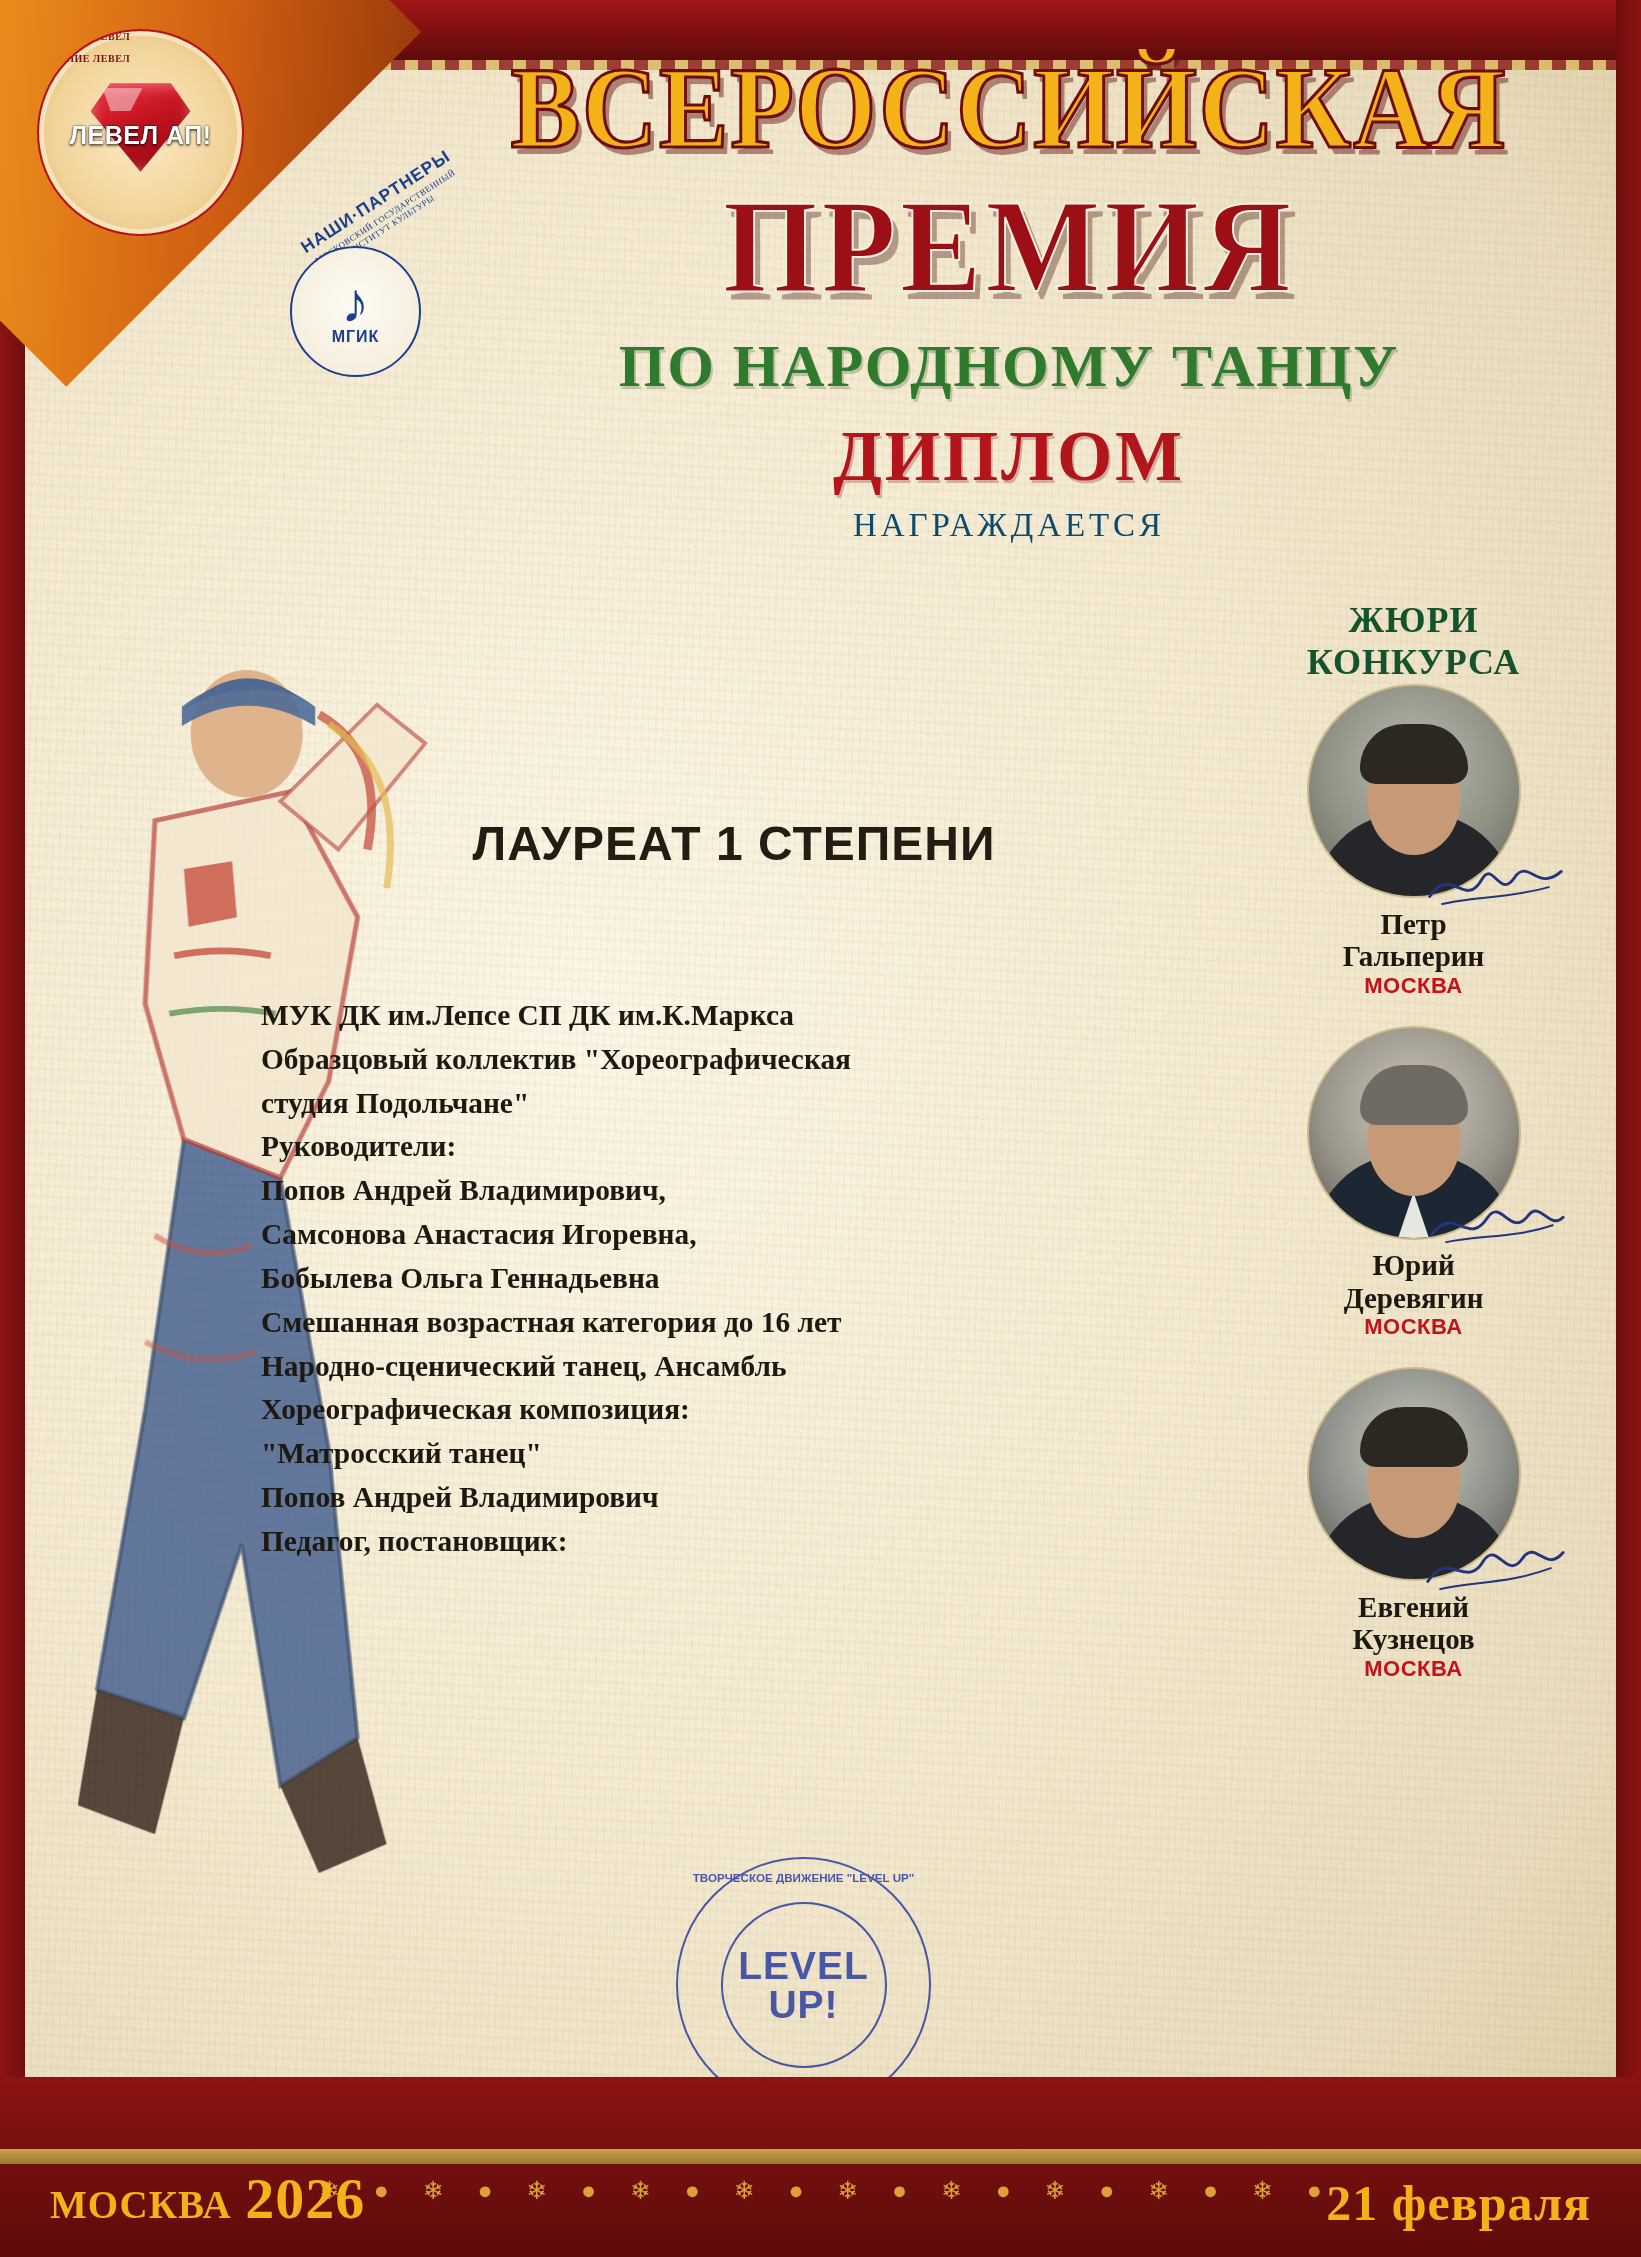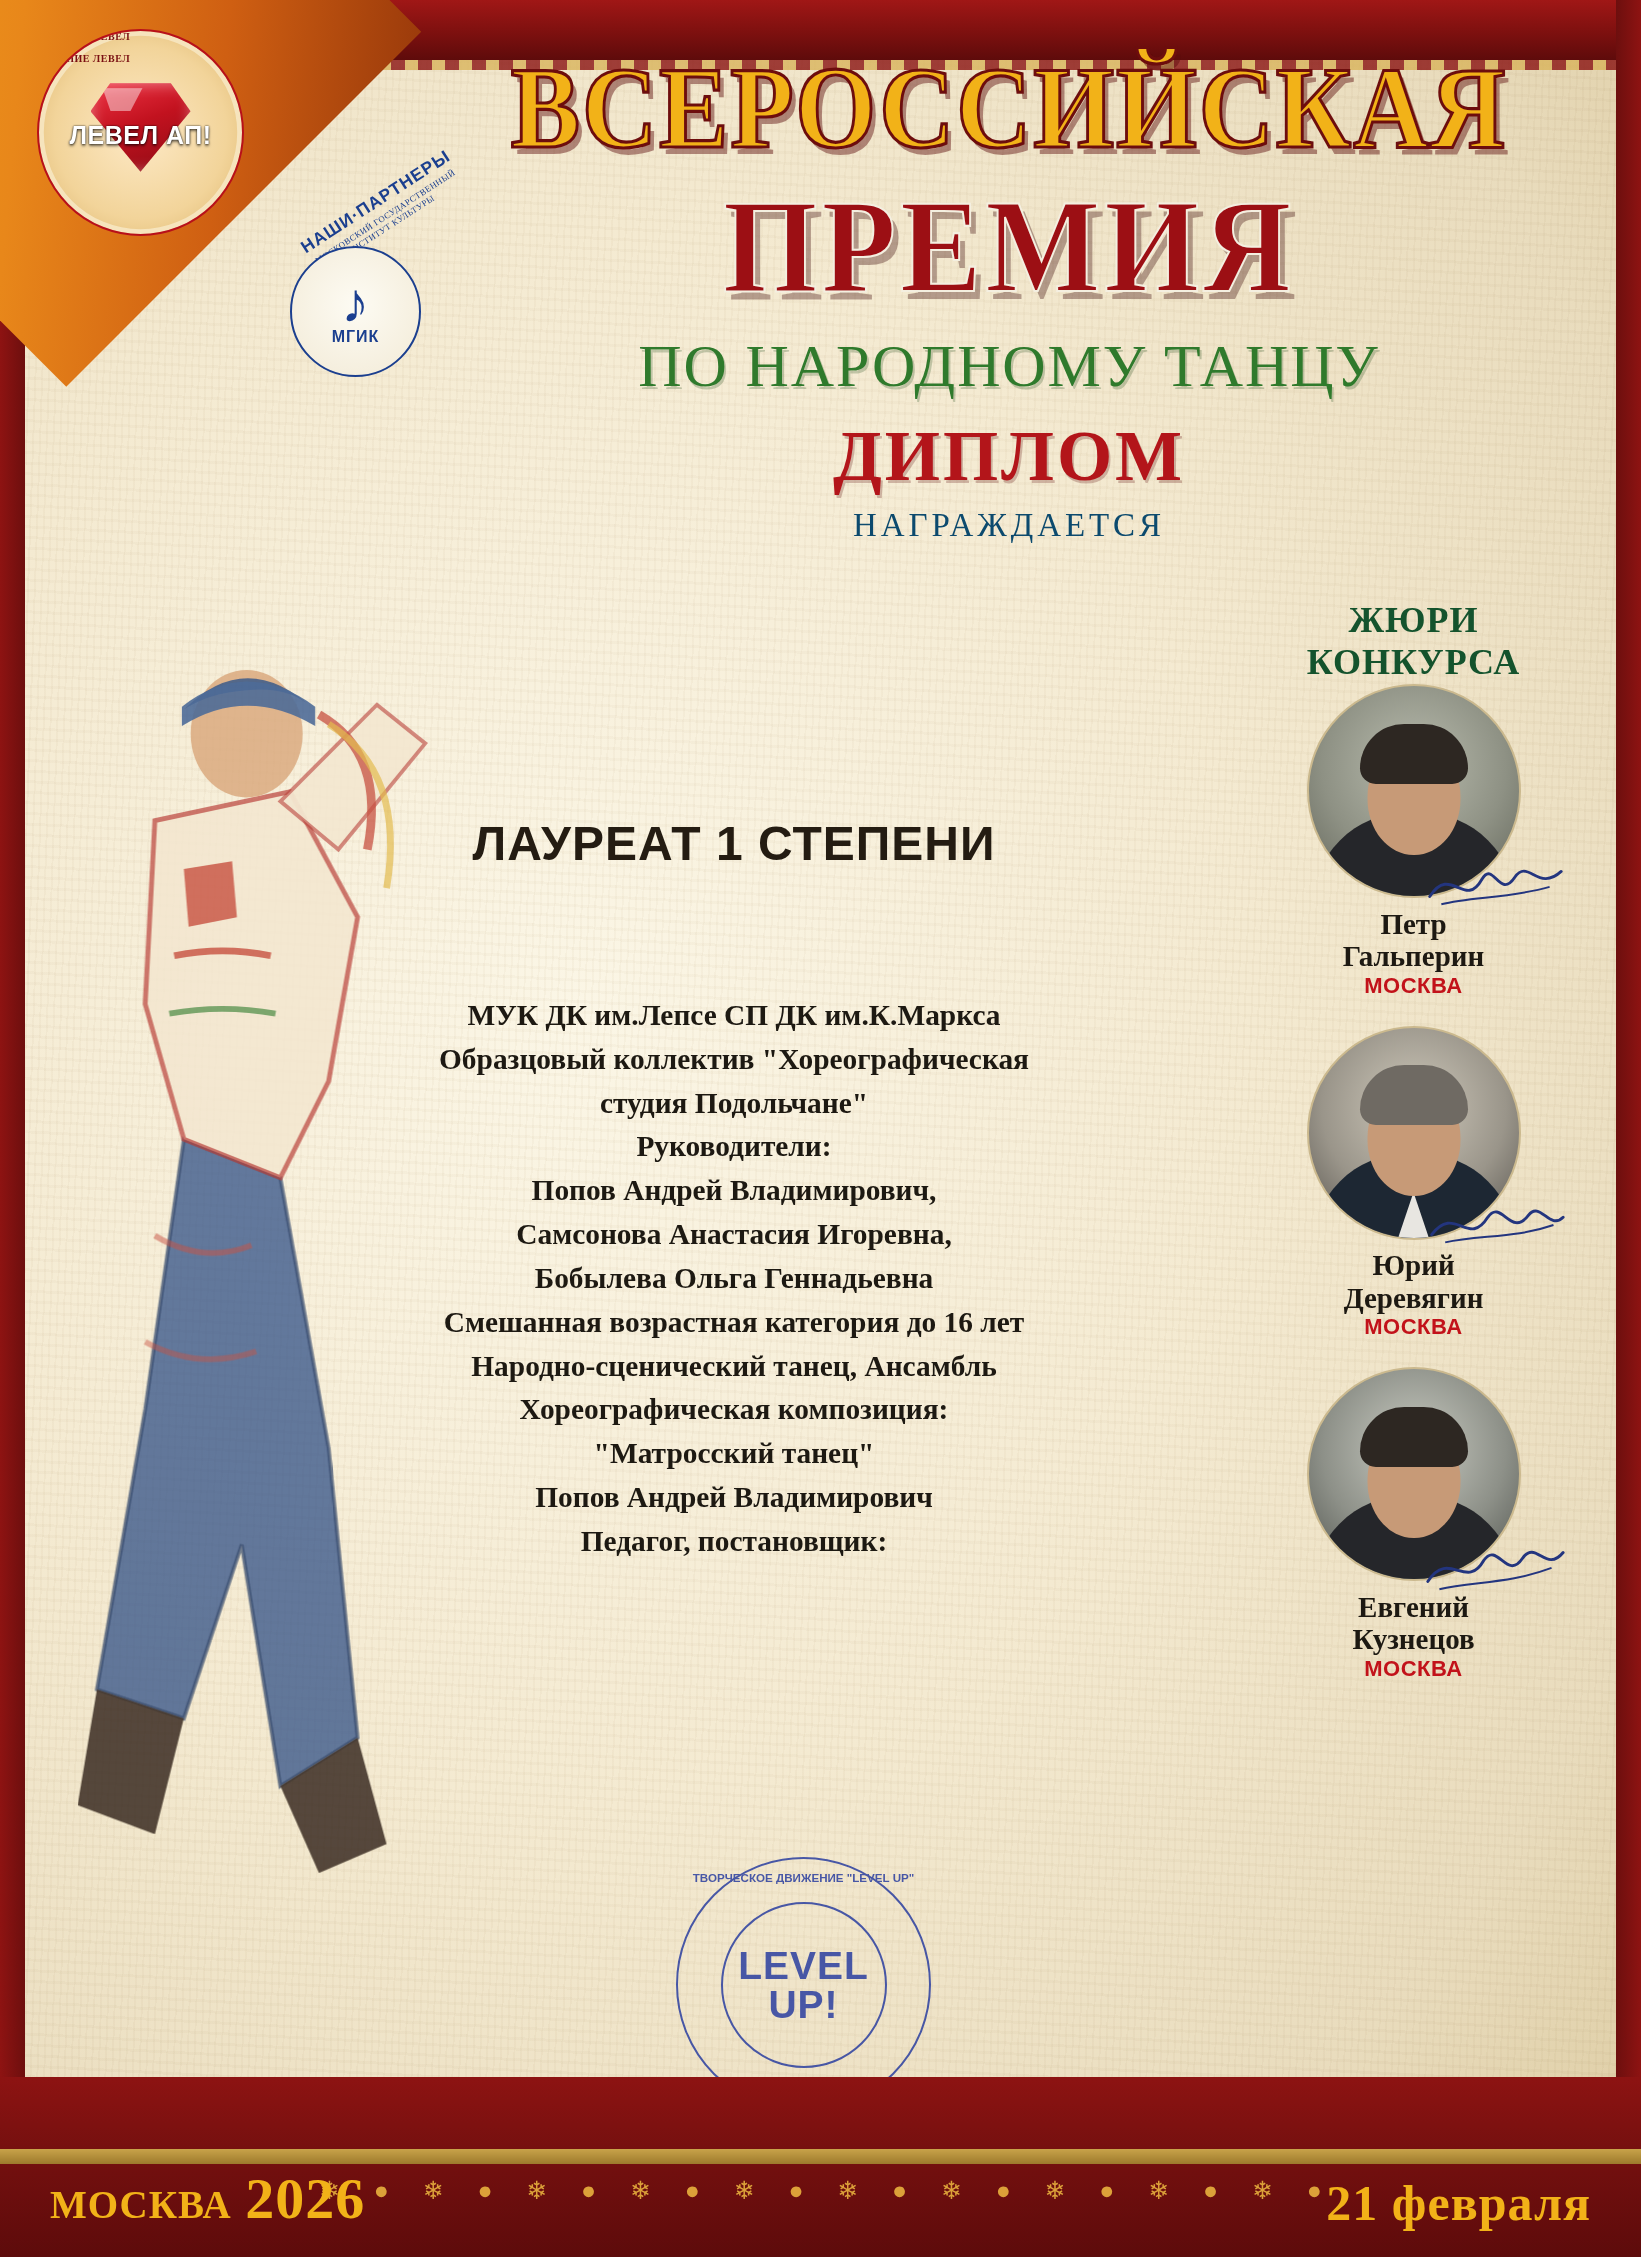--- a/index.html
+++ b/index.html
@@ -228,21 +228,21 @@
     letter-spacing: 3.9px;
     color: #9c0f14;
     -webkit-text-stroke: 1.9px #f4efe0;
     text-shadow: 5.8px 6.8px 0 rgba(60,10,10,.35);
     transform: scaleY(1.1);
     white-space: nowrap;
   }
   .t-nomination {
     margin-top: 25px;
     font-family: "Liberation Serif", serif;
-    font-weight: normal;
+    font-weight: bold;
     font-size: 60px;
     color: #2f7a2c;
     letter-spacing: 1.9px;
     text-shadow: 1.9px 2.9px 0 rgba(40,80,30,.25);
     white-space: nowrap;
   }
   .t-diplom {
     margin-top: 15.4px;
     font-family: "Liberation Serif", serif;
     font-weight: bold;
@@ -268,21 +268,21 @@
     font-family: "Liberation Sans", sans-serif;
     font-weight: bold;
     font-size: 48px;
     color: #241c12;
     letter-spacing: 1px;
   }
   .recipient {
     position: absolute;
     left: 261px; top: 994px;
     width: 946px;
-    text-align: center;
+    text-align: left;
     font-family: "Liberation Serif", serif;
     font-weight: bold;
     font-size: 29.4px;
     line-height: 1.49;
     color: #1d1912;
   }
   .recipient div { white-space: nowrap; }
 
   
   .jury {

